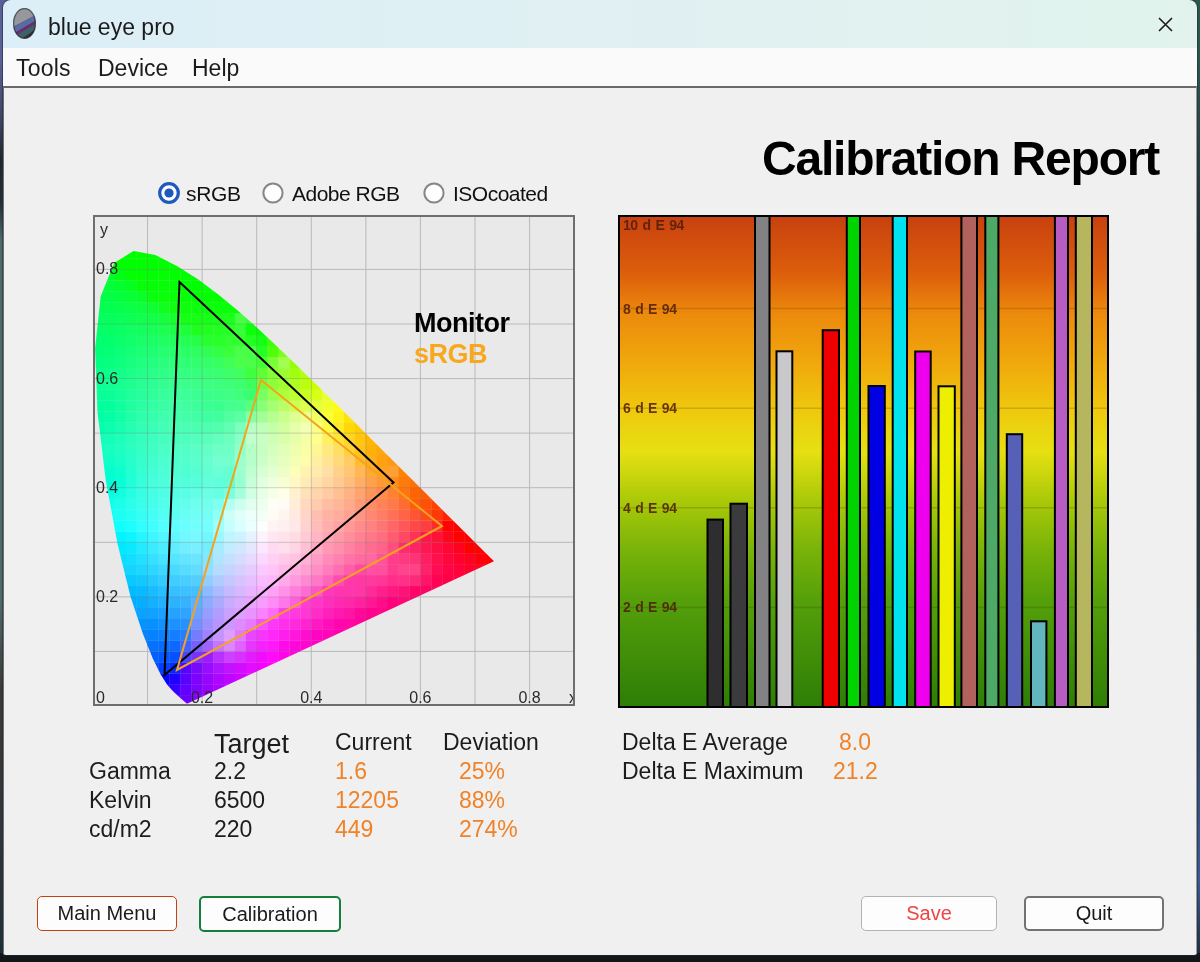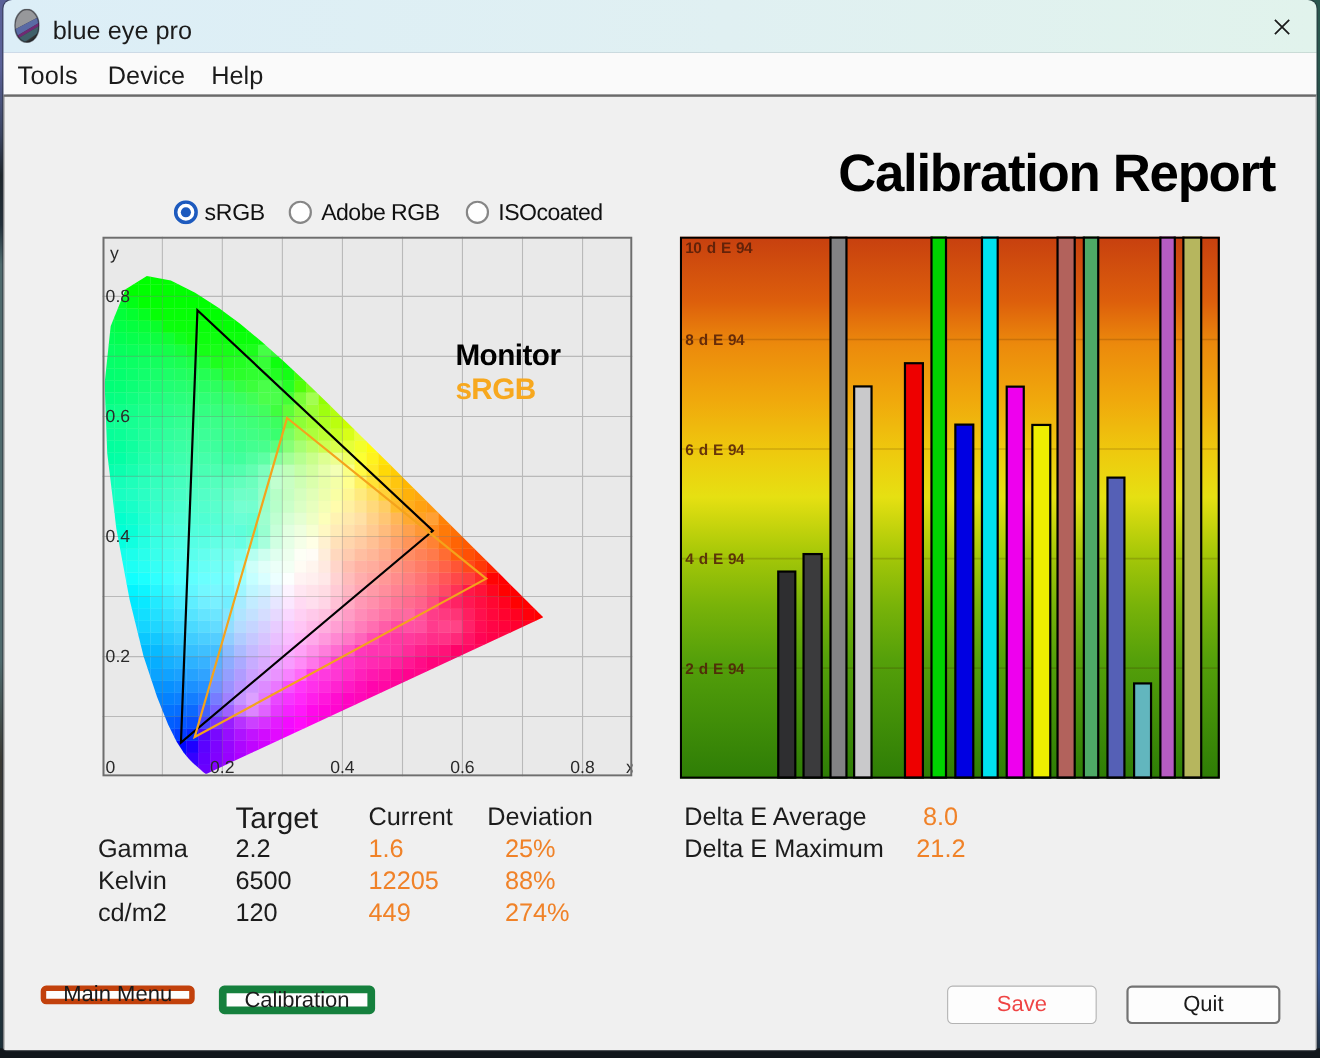--- a/index.html
+++ b/index.html
@@ -1078,24 +1078,24 @@
 <div class="abs" style="left:443px;top:729px;font-size:23px;color:#1c1c1c">Deviation</div>
 <div class="abs" style="left:89px;top:758px;font-size:23px;color:#1c1c1c">Gamma</div>
 <div class="abs" style="left:214px;top:758px;font-size:23px;color:#1c1c1c">2.2</div>
 <div class="abs" style="left:335px;top:758px;font-size:23px;color:#f08228">1.6</div>
 <div class="abs" style="left:459px;top:758px;font-size:23px;color:#f08228">25%</div>
 <div class="abs" style="left:89px;top:787px;font-size:23px;color:#1c1c1c">Kelvin</div>
 <div class="abs" style="left:214px;top:787px;font-size:23px;color:#1c1c1c">6500</div>
 <div class="abs" style="left:335px;top:787px;font-size:23px;color:#f08228">12205</div>
 <div class="abs" style="left:459px;top:787px;font-size:23px;color:#f08228">88%</div>
 <div class="abs" style="left:89px;top:816px;font-size:23px;color:#1c1c1c">cd/m2</div>
-<div class="abs" style="left:214px;top:816px;font-size:23px;color:#1c1c1c">120</div>
+<div class="abs" style="left:214px;top:816px;font-size:23px;color:#1c1c1c">220</div>
 <div class="abs" style="left:335px;top:816px;font-size:23px;color:#f08228">449</div>
 <div class="abs" style="left:459px;top:816px;font-size:23px;color:#f08228">274%</div>
 
 <div class="abs" style="left:622px;top:729px;font-size:23px;color:#1c1c1c">Delta E Average</div>
 <div class="abs" style="left:839px;top:729px;font-size:23px;color:#f08228">8.0</div>
 <div class="abs" style="left:622px;top:758px;font-size:23px;color:#1c1c1c">Delta E Maximum</div>
 <div class="abs" style="left:833px;top:758px;font-size:23px;color:#f08228">21.2</div>
 
-<div class="abs" style="left:37px;top:896px;width:140px;height:17px;background:#fdfdfd;border:5px solid #c2410c;border-radius:5px;font-size:20px;color:#1a1a1a;display:flex;align-items:center;justify-content:center">Main Menu</div>
-<div class="abs" style="left:199px;top:896px;width:142px;height:26px;background:#fdfdfd;border:7px solid #15803d;border-radius:5px;font-size:20px;color:#1a1a1a;display:flex;align-items:center;justify-content:center">Calibration</div>
+<div class="abs" style="left:37px;top:896px;width:140px;height:35px;background:#fdfdfd;border:1px solid #c2410c;border-radius:5px;font-size:20px;color:#1a1a1a;display:flex;align-items:center;justify-content:center">Main Menu</div>
+<div class="abs" style="left:199px;top:896px;width:142px;height:36px;background:#fdfdfd;border:2px solid #15803d;border-radius:5px;font-size:20px;color:#1a1a1a;display:flex;align-items:center;justify-content:center">Calibration</div>
 <div class="abs" style="left:861px;top:896px;width:136px;height:35px;background:#fdfdfd;border:1px solid #b3b3b3;border-radius:5px;font-size:20px;color:#ef4444;display:flex;align-items:center;justify-content:center">Save</div>
 <div class="abs" style="left:1024px;top:896px;width:140px;height:35px;background:#fdfdfd;border:2px solid #737373;border-radius:5px;font-size:20px;color:#1a1a1a;display:flex;align-items:center;justify-content:center">Quit</div>
 </body></html>

